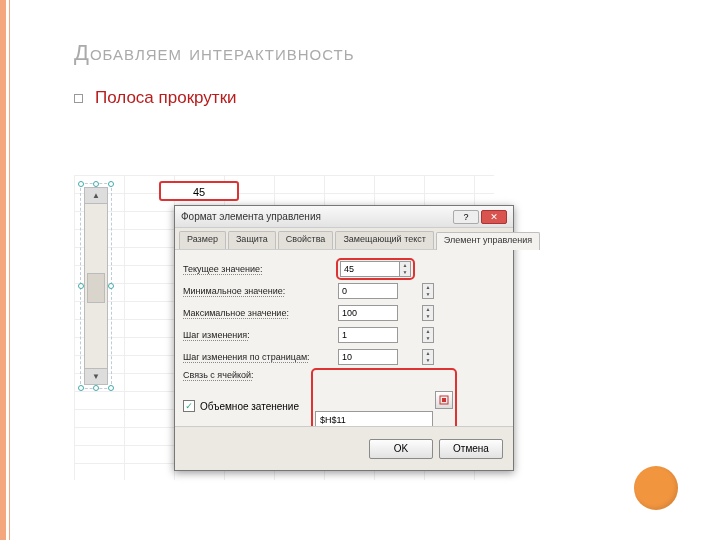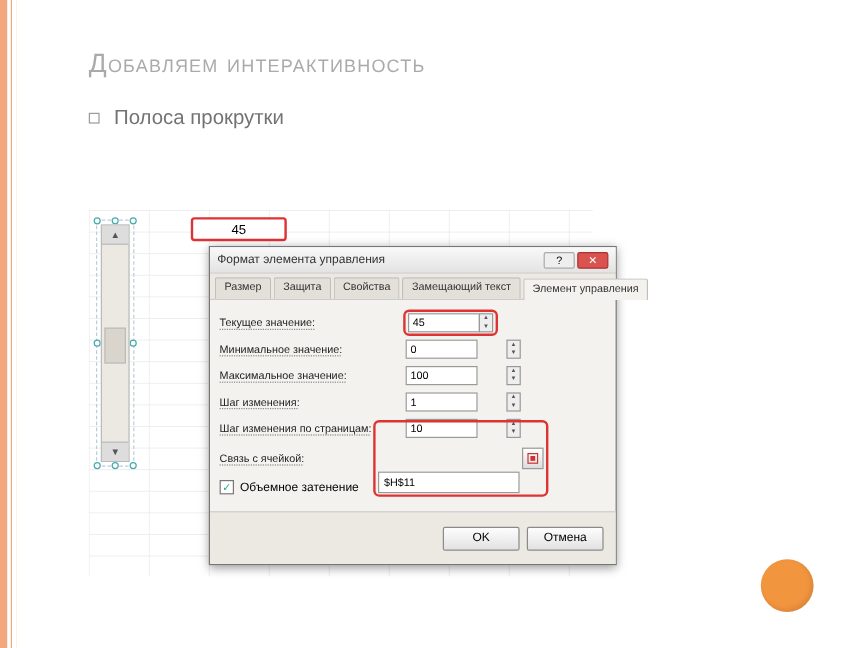--- a/index.html
+++ b/index.html
@@ -3,21 +3,21 @@
 <meta charset="utf-8">
 <style>
 * { box-sizing: border-box; margin: 0; padding: 0; }
 body { width: 720px; height: 540px; font-family: "Segoe UI", Tahoma, sans-serif; background: #fff; position: relative; overflow: hidden; }
 .left-stripe { position: absolute; left: 0; top: 0; width: 14px; height: 540px; background: #f4a77d; border-right: 4px solid #fff; }
 .left-stripe::after { content:""; position:absolute; left:6px; top:0; width:3px; height:100%; background:#fff; }
 .slide { position: absolute; left: 14px; top: 0; right: 0; bottom: 0; padding: 40px 33px 0 60px; }
 .title { font-size: 22px; letter-spacing: 1px; color: #aaa; font-variant: small-caps; }
 .bullet-row { margin-top: 22px; display: flex; align-items: center; gap: 12px; }
 .bullet-mark { width: 9px; height: 9px; border: 1px solid #999; }
-.bullet-text { font-size: 17px; color: #737373; }
+.bullet-text { font-size: 17px; color: #b91c1c; }
 .canvas { position: absolute; left: 60px; top: 175px; width: 420px; height: 305px; background: #fff; }
 .grid { position: absolute; inset: 0; background-image: linear-gradient(to right, #eee 1px, transparent 1px), linear-gradient(to bottom, #eee 1px, transparent 1px); background-size: 50px 18px; }
 .scrollbar-ctl { position: absolute; left: 10px; top: 12px; width: 24px; height: 198px; background: #ece9e3; border: 1px solid #bbb; }
 .sb-btn { width: 100%; height: 16px; background: #ddd; border-bottom: 1px solid #bbb; display:flex; align-items:center; justify-content:center; font-size:8px; color:#555; }
 .sb-btn.bot { border-bottom:none; border-top:1px solid #bbb; }
 .sb-thumb { position:absolute; left:2px; top:85px; width:18px; height:30px; background:#d9d4cc; border:1px solid #bbb; }
 .sel-handles { position:absolute; left:6px; top:8px; width:32px; height:206px; border:1px dashed #bcd; }
 .handle { position:absolute; width:6px; height:6px; background:#fff; border:1px solid #4aa; border-radius:50%; }
 .h-tl{top:-3px;left:-3px}.h-tc{top:-3px;left:50%;margin-left:-3px}.h-tr{top:-3px;right:-3px}
 .h-ml{top:50%;left:-3px;margin-top:-3px}.h-mr{top:50%;right:-3px;margin-top:-3px}
@@ -31,21 +31,21 @@
 .win-btn.close { background:#d9534f; color:#fff; border-color:#a33; }
 .tabs { display:flex; height:22px; border-bottom:1px solid #ccc; background:#ece9e3; padding:3px 4px 0 4px; gap:2px; }
 .tab { padding:2px 7px; font-size:9px; background:#e3e0da; border:1px solid #bfbfbf; border-bottom:none; border-radius:2px 2px 0 0; color:#333; white-space:nowrap; }
 .tab.active { background:#f4f2ee; position:relative; top:1px; }
 .dlg-body { position:absolute; left:8px; right:8px; top:52px; bottom:36px; background:#f4f2ee; }
 .field-row { display:flex; align-items:center; height:22px;gap:25px; }
 .field-label { width:130px; font-size:9px; color:#222; text-decoration: underline dotted #888; text-underline-offset:2px; }
 .field-input { width:60px; height:16px; border:1px solid #999; background:#fff; font-size:9px; padding:0 3px; }
 .spin { width:12px; height:16px; border:1px solid #999; background:#eee; margin-left:-1px; display:flex; flex-direction:column; }
 .spin div { flex:1; font-size:5px; text-align:center; line-height:7px; color:#555; }
-.cell-ref-row { display:flex; align-items:center; height:24px; margin-top:2px; }
+.cell-ref-row { display:flex; align-items:flex-start; height:24px; margin-top:2px; }
 .cell-ref { width:118px; height:18px; border:1px solid #999; background:#fff; font-size:9px; padding:0 4px; display:flex; align-items:center;margin-top:40px; }
 .ref-btn { width:18px; height:18px; border:1px solid #999; background:linear-gradient(#fff,#ddd); margin-left:2px; display:flex; align-items:center; justify-content:center; }
 .ref-btn svg { width:10px; height:10px; }
 .check-row { display:flex; align-items:center; gap:5px; margin-top:6px; }
 .checkbox { width:12px; height:12px; border:1px solid #777; background:#fff; display:flex; align-items:center; justify-content:center; font-size:9px; color:#2a7; }
 .dlg-footer { position:absolute; left:0; right:0; bottom:0; height:44px; border-top:1px solid #ccc; display:flex; justify-content:flex-end; align-items:center; gap:6px; padding-right:10px; background:#ece9e3; }
 .dlg-btn { min-width:64px; height:20px; border:1px solid #8a8a8a; background:linear-gradient(#fdfdfd,#e2e2e2); font-size:10px; border-radius:2px; }
 .accent-dot { position:absolute; right:42px; bottom:30px; width:44px; height:44px; border-radius:50%; background:#f2953f; box-shadow: inset -2px -2px 4px rgba(0,0,0,.1); }
 .hl-group { outline: 2px solid #d33; border-radius:3px; padding:1px 2px; display:inline-flex; align-items:center; }
 </style>

